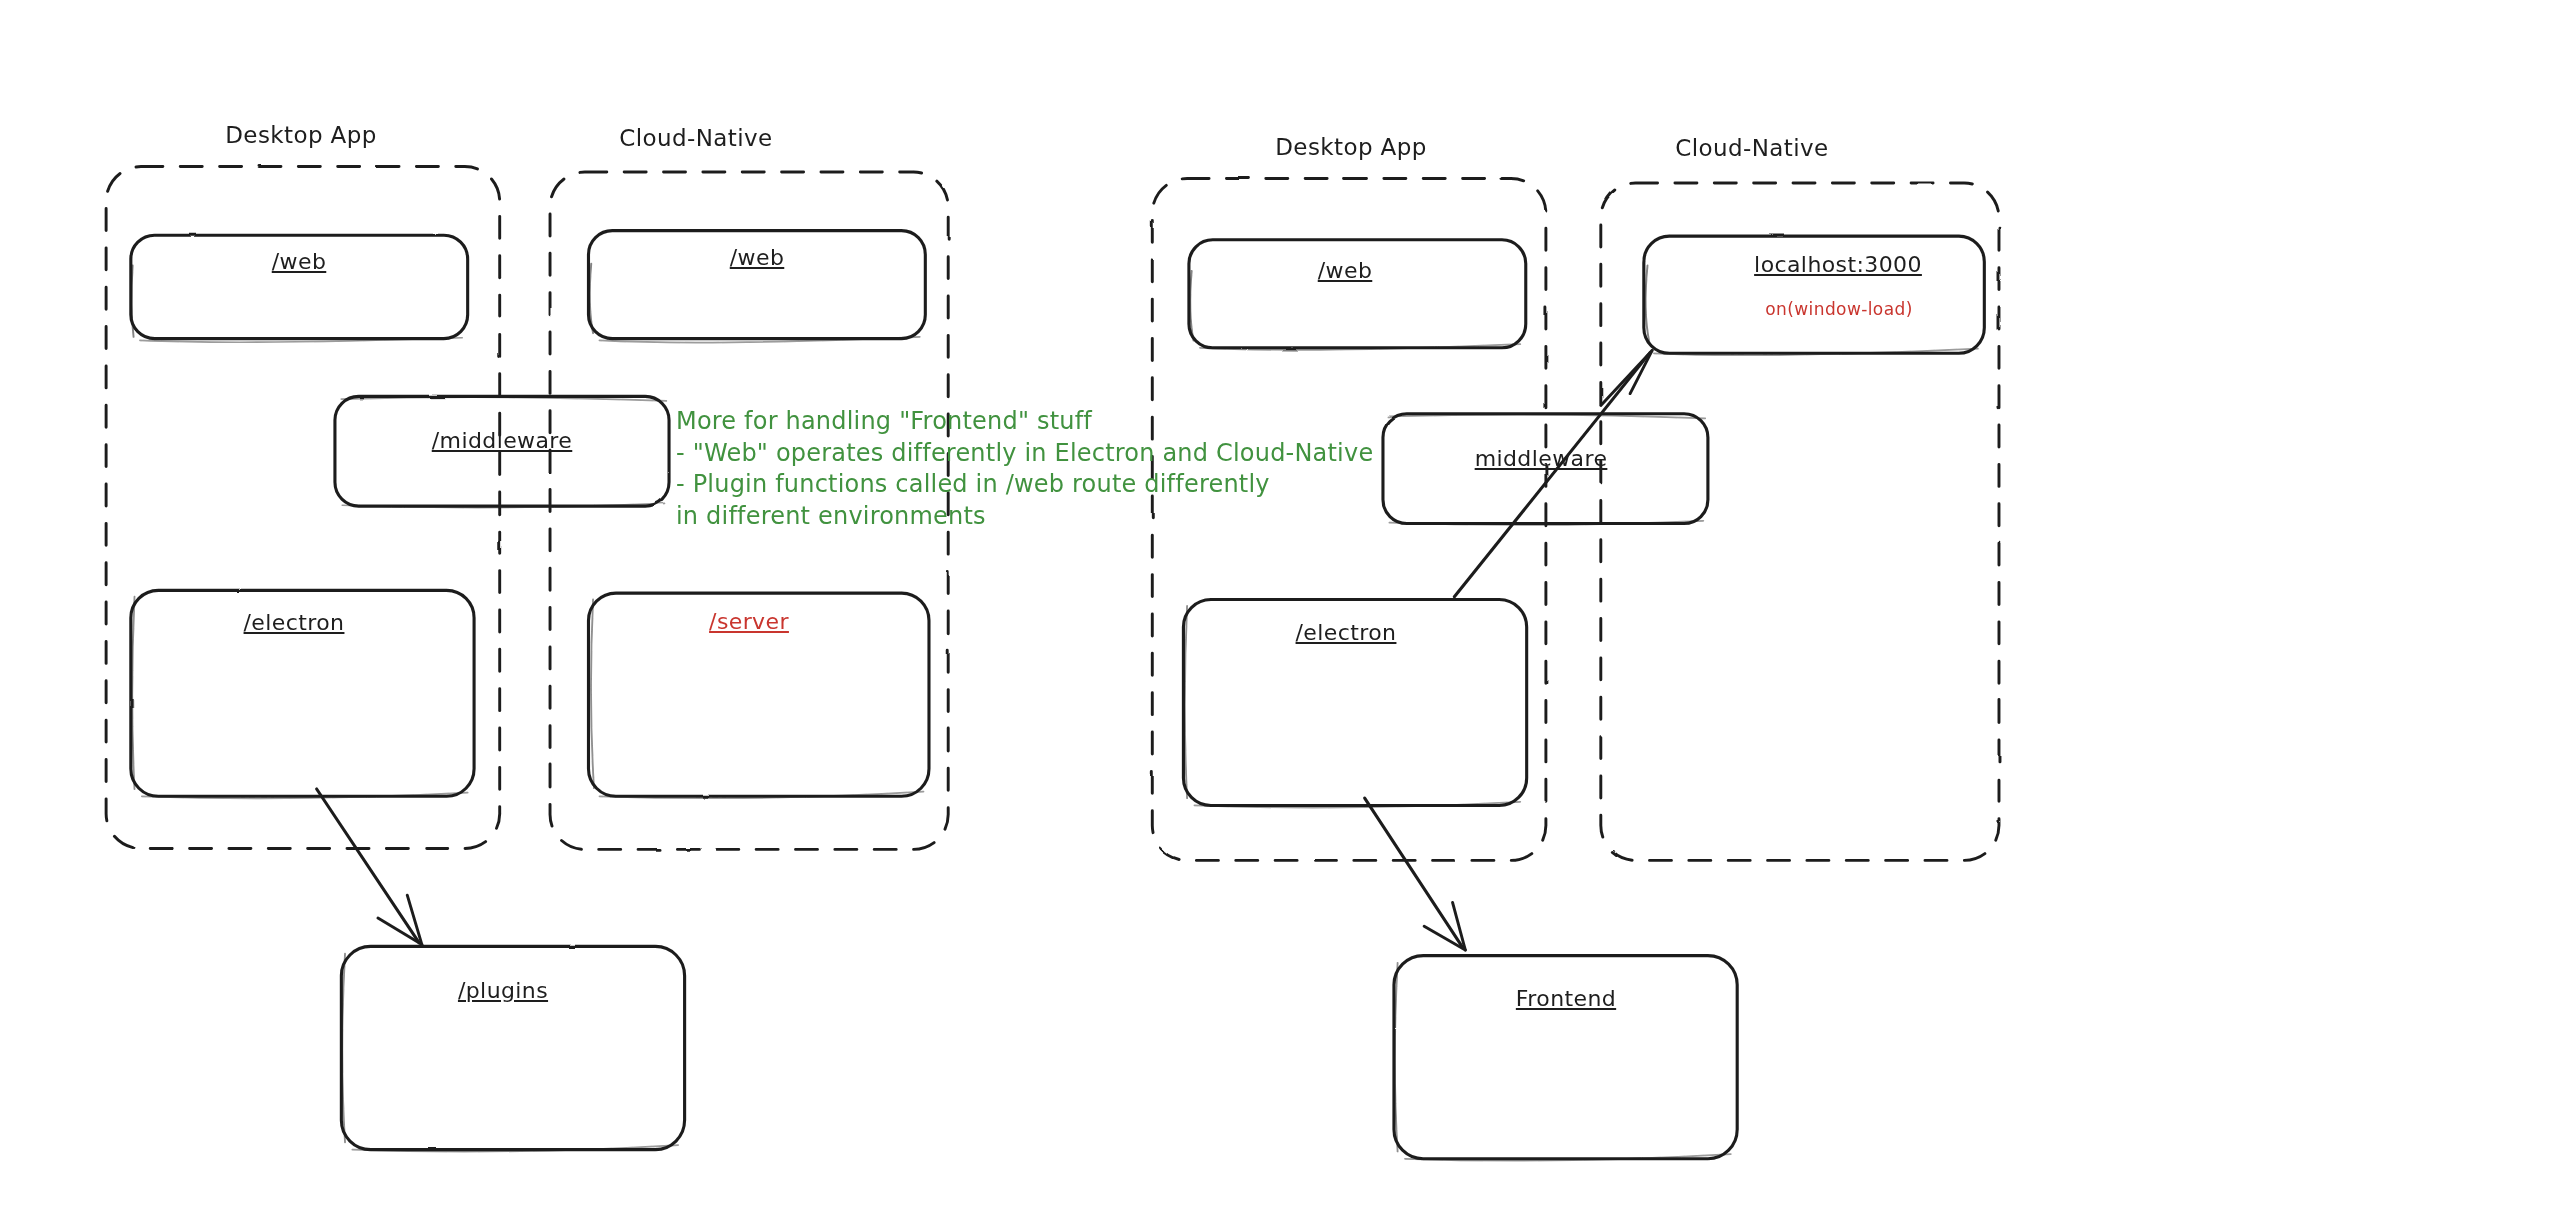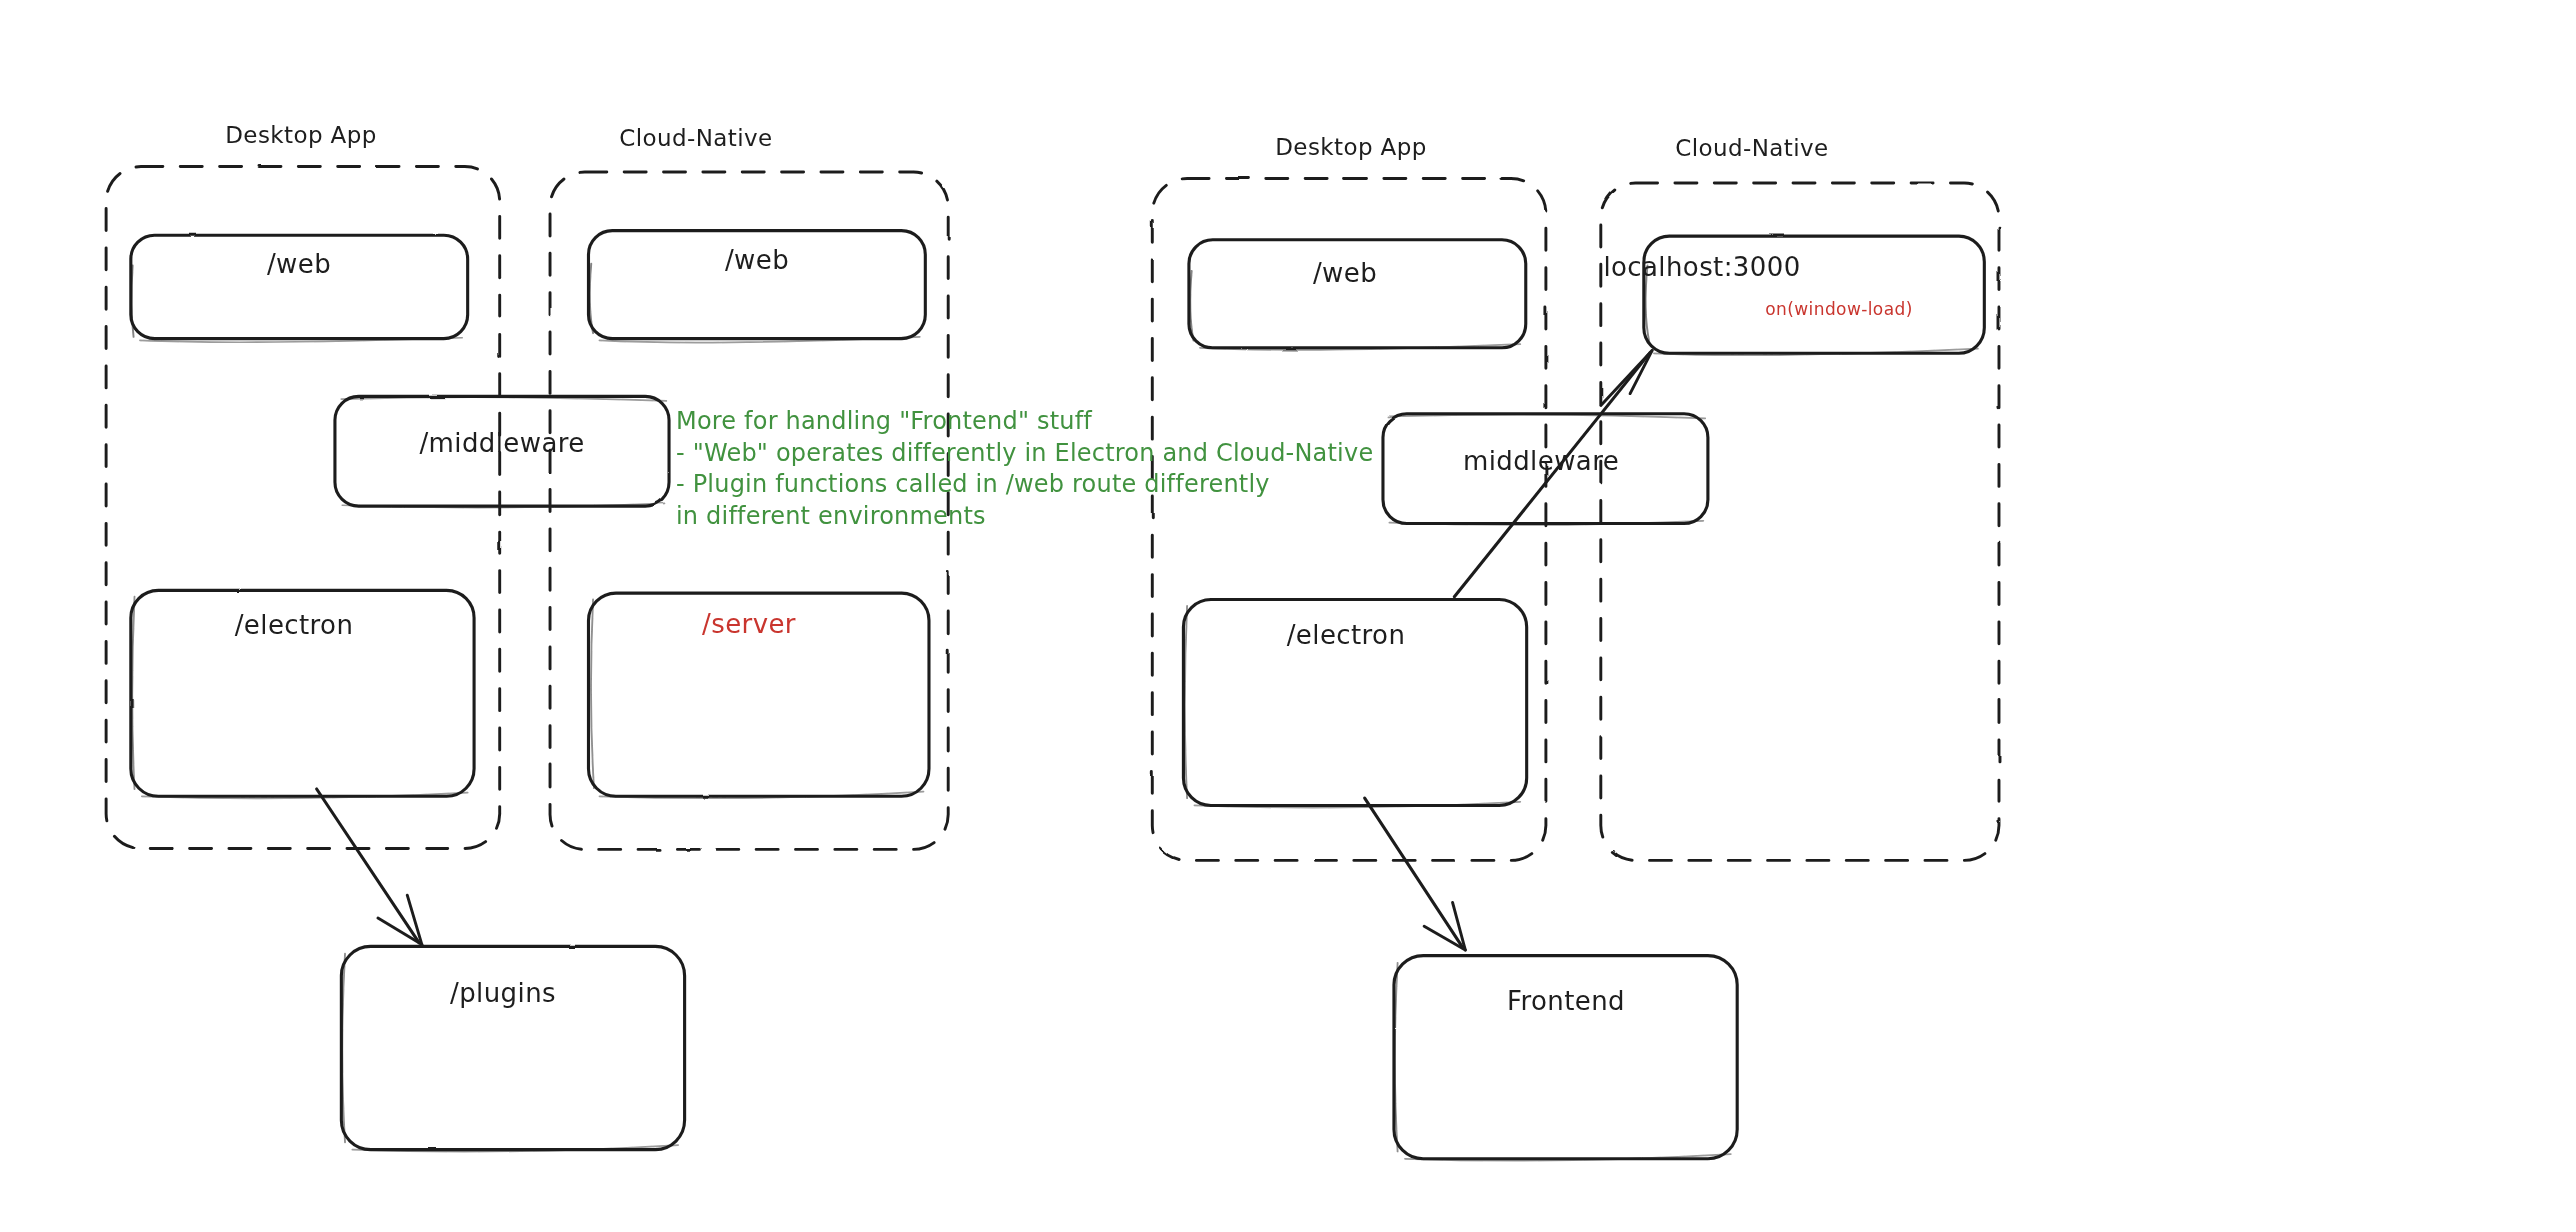--- a/index.html
+++ b/index.html
@@ -44,22 +44,23 @@
     transform: translateX(-50%);
     text-align: center;
   }
 
   .group-title {
     font-size: 23px;
     color: #1e1e1e;
   }
 
   .box-label {
-    font-size: 26px;
+    font-size: 22px;
     color: #1e1e1e;
+    text-decoration: underline;
   }
 
   .box-label.red { color: #c9352e; }
 
   .box-sublabel {
     font-size: 17px;
     color: #c9352e;
   }
 
   .annotation {
@@ -212,21 +213,21 @@
   <div class="label box-label red" style="left:730px; top:609px;text-align:right;">/server</div>
 
   <div class="label box-label" style="left:484px; top:978px;text-align:center;">/plugins</div>
 
   <div class="label group-title" style="left:1332px; top:134px;">Desktop App</div>
 
   <div class="label group-title" style="left:1733px; top:135px;">Cloud-Native</div>
 
   <div class="label box-label" style="left:1326px; top:258px;">/web</div>
 
-  <div class="label box-label" style="left:1683px; top:252px;">localhost:3000</div>
+  <div class="label box-label" style="left:1819px; top:252px;">localhost:3000</div>
 
   <div class="label box-sublabel" style="left:1820px; top:299px;">on(window-load)</div>
 
   <div class="label box-label" style="left:1522px; top:446px;">middleware</div>
 
   <div class="label box-label" style="left:1327px; top:620px;">/electron</div>
 
   <div class="label box-label" style="left:1547px; top:986px;">Frontend</div>
 
   <div class="annotation green" style="left:657px; top:406px;">More for handling "Frontend" stuff

